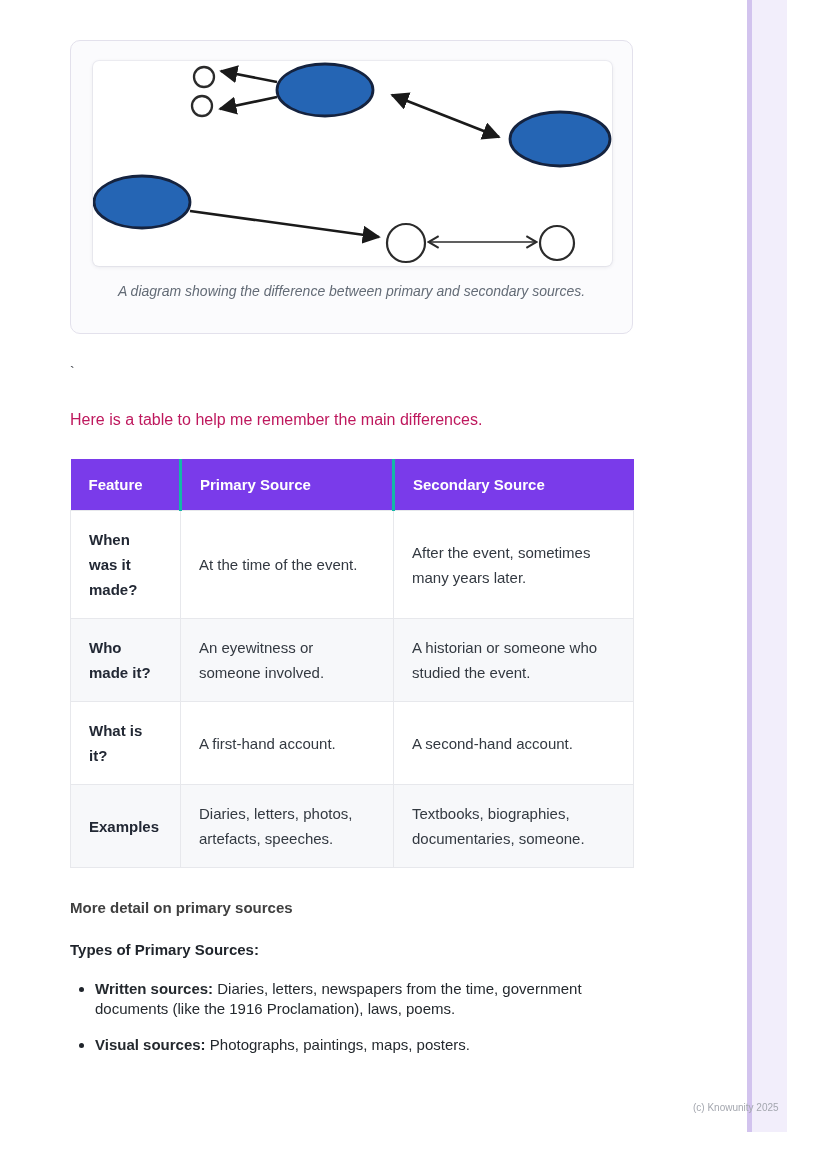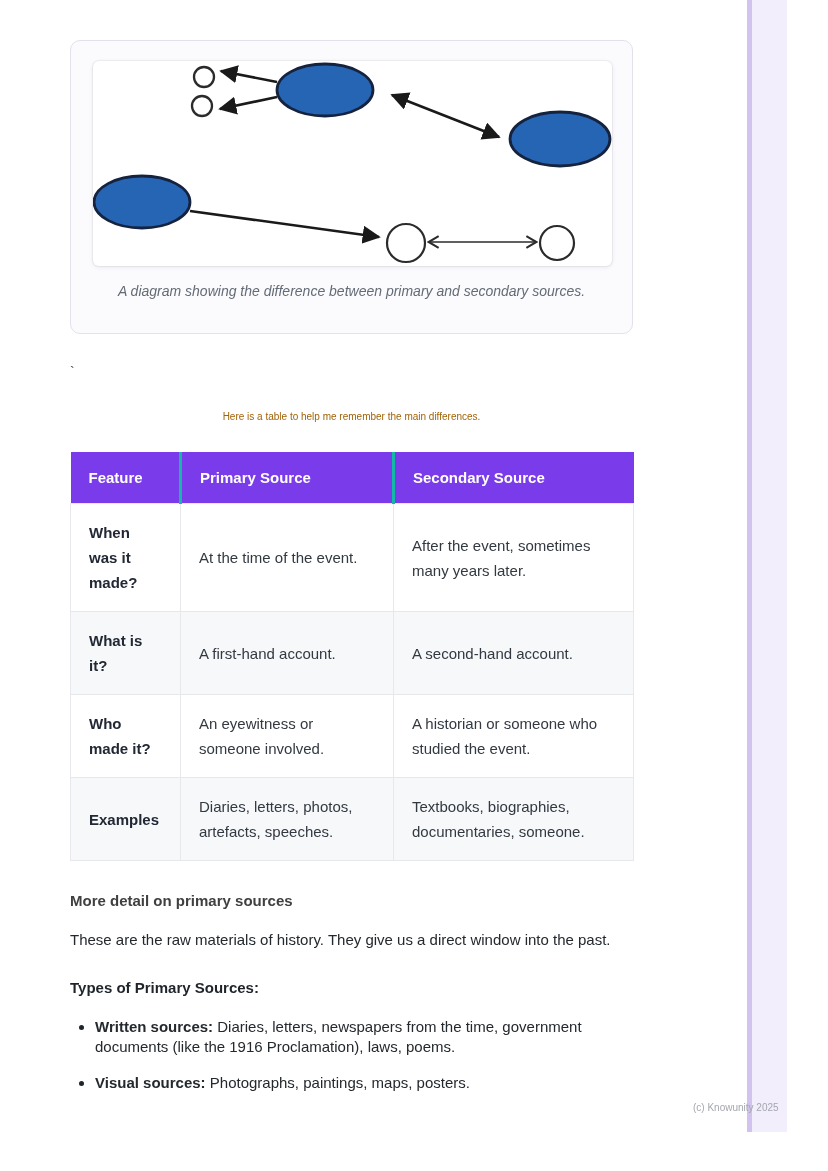--- a/index.html
+++ b/index.html
@@ -42,21 +42,21 @@
   .figure-caption {
     margin-top: 17px;
     text-align: center;
     font-style: italic;
     font-size: 14px;
     color: #636b76;
   }
 
   .stray { margin-top: 30px; font-size: 14px; color: #3a3f46; height: 14px; }
 
-  .intro { margin-top: 33px; font-size: 10px; color: #a16207; text-align: center; }
+  .intro { margin-top: 33px; font-size: 16px; color: #be185d; }
 
   
   table.compare {
     margin-top: 30px;
     width: 563px;
     border-collapse: collapse;
     table-layout: fixed;
   }
   table.compare col.c1 { width: 110px; }
   table.compare col.c2 { width: 213px; }
@@ -184,40 +184,39 @@
           <th>Secondary Source</th>
         </tr>
       </thead>
       <tbody>
         <tr>
           <td class="feature">When was it made?</td>
           <td>At the time of the event.</td>
           <td>After the event, sometimes many years later.</td>
         </tr>
         <tr>
+          <td class="feature">Who made it?</td>
+          <td>An eyewitness or someone involved.</td>
+          <td>A historian or someone who studied the event.</td>
+        </tr>
+        <tr>
           <td class="feature">What is it?</td>
           <td>A first-hand account.</td>
           <td>A second-hand account.</td>
         </tr>
         <tr>
-          <td class="feature">Who made it?</td>
-          <td>An eyewitness or someone involved.</td>
-          <td>A historian or someone who studied the event.</td>
-        </tr>
-        <tr>
           <td class="feature">Examples</td>
           <td>Diaries, letters, photos, artefacts, speeches.</td>
           <td>Textbooks, biographies, documentaries, someone.</td>
         </tr>
       </tbody>
     </table>
 
     <h2 class="section-heading">More detail on primary sources</h2>
 
-    <p class="section-paragraph">These are the raw materials of history. They give us a direct window into the past.</p>
 
     <p class="section-subheading">Types of Primary Sources:</p>
 
     <ul class="bullets">
       <li><strong>Written sources:</strong><span> Diaries, letters, newspapers from the time, government documents (like the 1916 Proclamation), laws, poems.</span></li>
       <li><strong>Visual sources:</strong><span> Photographs, paintings, maps, posters.</span></li>
     </ul>
 
   </div>
 

